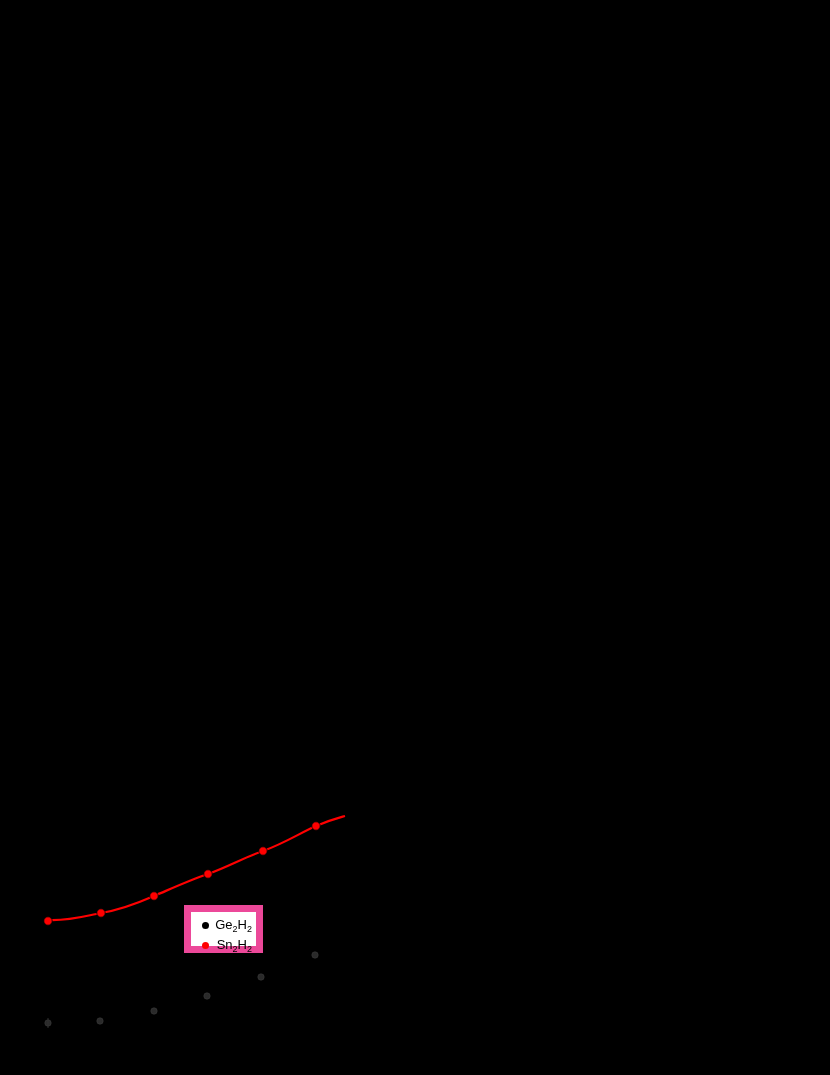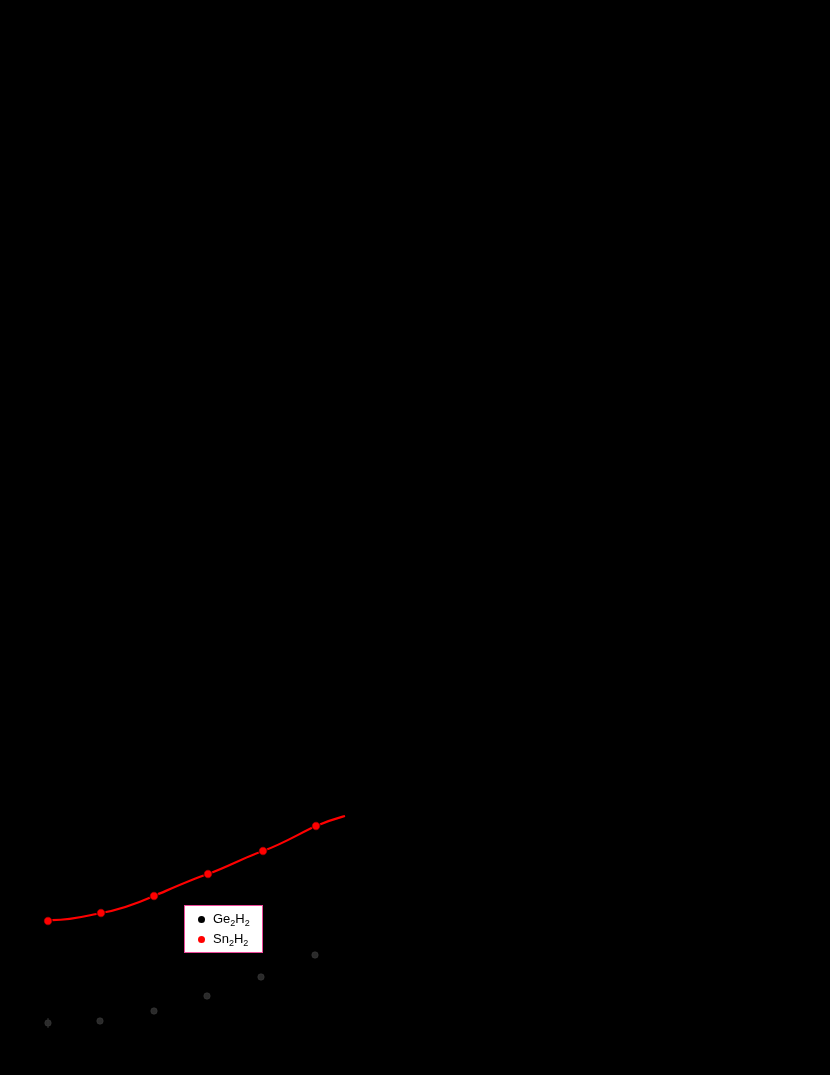--- a/index.html
+++ b/index.html
@@ -26,21 +26,21 @@
   svg { display: block; }
 
   
   #legend {
     position: absolute;
     left: 184px;
     top: 905px;
     width: 79px;
     height: 48px;
     background: #ffffff;
-    border: 1px solid #ec4899;
+    border: 7px solid #ec4899;
     box-sizing: border-box;
     padding: 3px 4px;
   }
   .legend-row {
     display: flex;
     align-items: center;
     height: 20px;
   }
   .legend-marker {
     width: 24px;

